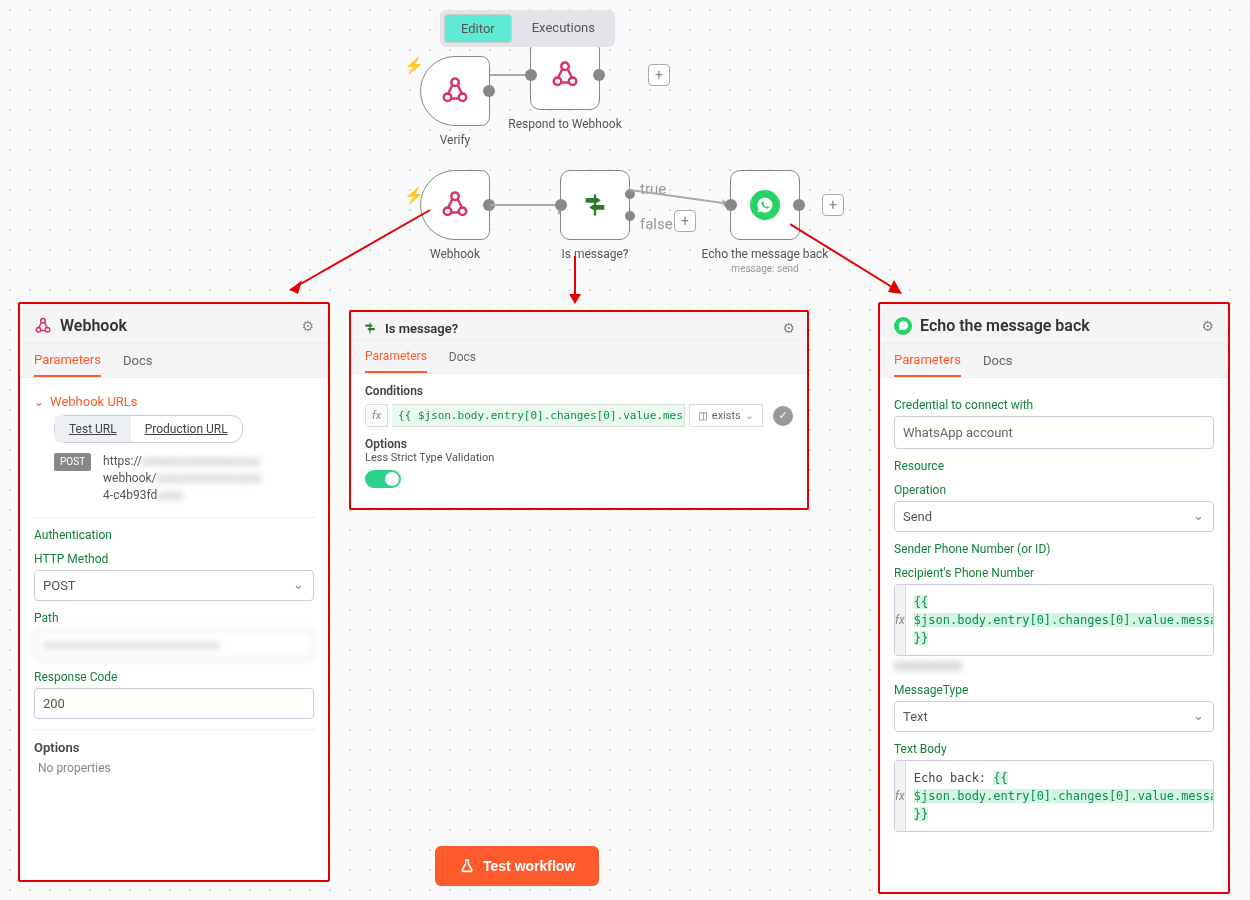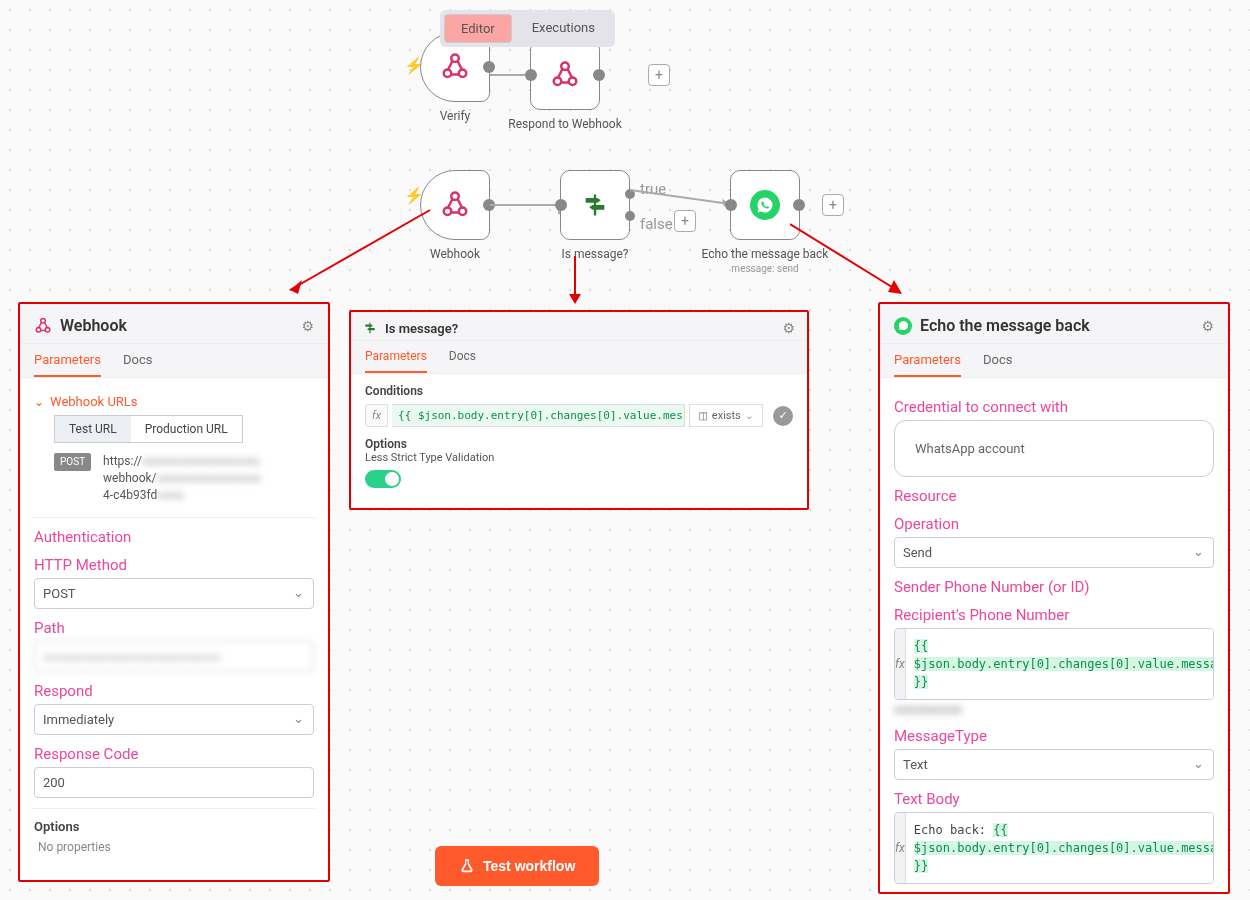--- a/index.html
+++ b/index.html
@@ -20,21 +20,21 @@
   .top-tabs {
     position: absolute; top: 10px; left: 440px;
     display: flex; background: #e3e3e9; border-radius: 6px;
     padding: 4px; gap: 4px;
     z-index: 5;
   }
   .top-tabs .tab {
     padding: 6px 16px; font-size: 13px; border-radius: 4px; cursor: pointer;
     color: #555;
   }
-  .top-tabs .tab.active { background: #fca5a5; border: 1px solid #ccc; }
+  .top-tabs .tab.active { background: #5eead4; border: 1px solid #ccc; }
 
   
   .node {
     position: absolute;
     width: 70px; height: 70px;
     background: #fff; border: 1px solid #888;
     border-radius: 10px;
     display: flex; align-items: center; justify-content: center;
   }
   .node.trigger { border-radius: 40px 10px 10px 40px; }
@@ -71,39 +71,39 @@
   }
   .panel-hdr {
     display:flex; align-items:center; gap:8px;
     padding:12px 14px 8px 14px;
     border-bottom:1px solid #eee;
     background:#f5f5f7;
   }
   .panel-hdr .title { font-size:16px; font-weight:600; color:#333; }
   .panel-tabs {
     display:flex; gap:22px; padding: 8px 14px 0 14px; font-size:13px;
-    border-bottom:1px solid #eee; background:#f5f5f7;
+    border-bottom:1px solid #eee; background:#f5f5f7;align-items:center;
   }
   .panel-tabs .ptab { padding-bottom:8px; color:#666; cursor:pointer; }
   .panel-tabs .ptab.active { color:#ff5a2c; border-bottom:2px solid #ff5a2c; }
   .panel-body { padding:10px 14px; font-size:13px; }
   .gear {
     margin-left:auto; color:#888; cursor:pointer; font-size:14px;
   }
 
   .section-title { color:#ff5a2c; font-size:13px; margin:6px 0; display:flex; align-items:center; gap:6px;}
-  .urlbtns { display:flex; border:1px solid #ccc; border-radius:0; width:fit-content; margin:6px 0 10px 20px;}
+  .urlbtns { display:flex; border:1px solid #ccc; border-radius:12px; width:fit-content; margin:6px 0 10px 20px;text-decoration:underline;}
   .urlbtns .ubtn { padding:6px 14px; font-size:12px; cursor:pointer; }
   .urlbtns .ubtn.sel { background:#eceff3; }
   .methodbadge { display:inline-block; background:#888; color:#fff; font-size:10px; padding:2px 6px; border-radius:2px; margin-right:6px;}
   .urlblock { margin-left:20px; font-size:12px; color:#555; line-height:1.4; margin-bottom:14px;}
   .urlblock .blur { filter: blur(3px); color:#aaa; }
 
   .fld { margin:10px 0; }
-  .fld label { display:block; font-size:15px; color:#ec4899; margin-bottom:4px; }
+  .fld label { display:block; font-size:12px; color:#15803d; margin-bottom:4px; }
   .fld .input, .fld select {
     width:100%; border:1px solid #ccd; border-radius:4px; padding:7px 8px;
     font-size:13px; background:#fff; color:#555;
   }
   .fld .select { position:relative; }
   .fld .select::after { content:"⌄"; position:absolute; right:10px; top:7px; color:#888; pointer-events:none;}
   .fld .blurval { filter:blur(3px); color:#bbb; }
 
   .hr { height:1px; background:#eee; margin:10px -2px; }
   .opt-empty { color:#888; font-size:12px; padding:6px 4px; }
@@ -129,21 +129,21 @@
   .toggle {
     width:36px; height:18px; border-radius:10px; background:#29d18b; position:relative; margin-top:6px;
   }
   .toggle::after {
     content:""; position:absolute; width:14px; height:14px; border-radius:50%;
     background:#fff; top:2px; right:2px;
   }
 
   
   .credbox {
-    border:1px solid #ccd; border-radius:12px; padding:20px; color:#666; font-size:13px;
+    border:1px solid #ccd; border-radius:4px; padding:8px; color:#666; font-size:13px;
   }
   .exprfield {
     display:flex; border:1px solid #ccd; border-radius:4px; overflow:hidden;
   }
   .exprfield .fx {
     width:24px; display:flex; align-items:center; justify-content:center;
     font-size:12px; color:#888; background:#f2f2f4; border-right:1px solid #ddd;
     font-style:italic;
   }
   .exprfield .exprtxt {
@@ -184,21 +184,21 @@
 <body>
 
 <div class="canvas">
 
   <div class="top-tabs">
     <div class="tab active">Editor</div>
     <div class="tab">Executions</div>
   </div>
 
   <span class="bolt" style="left:404px; top:56px;">⚡</span>
-  <div class="node trigger" style="left:420px; top:32px;">
+  <div class="node trigger" style="left:420px; top:56px;">
     <svg class="ic-webhook" viewBox="0 0 24 24">
         <g fill="none" stroke="#d6336c" stroke-width="2">
           <circle cx="6" cy="17" r="3"></circle>
           <circle cx="18" cy="17" r="3"></circle>
           <circle cx="12" cy="5" r="3"></circle>
           <path d="M10 7l-4 8M14 7l4 8M8 18h8"></path>
         </g>
       </svg>
     <div class="node-port out"></div>
     <div class="node-label">Verify</div>
@@ -329,26 +329,20 @@
         <label>HTTP Method</label>
         <div class="select">
           <div class="input">POST</div>
         </div>
       </div>
       <div class="fld">
         <label>Path</label>
         <div class="input blurval">aaaaaaaaaaaaaaaaaaaaaaaaa</div>
       </div>
       <div class="fld">
-        <label>Respond</label>
-        <div class="select">
-          <div class="input">Immediately</div>
-        </div>
-      </div>
-      <div class="fld">
         <label>Response Code</label>
         <div class="input">200</div>
       </div>
       <div class="hr"></div>
       <div style="font-size:13px;font-weight:600;color:#444;">Options</div>
       <div class="opt-empty">No properties</div>
     </div>
   </div>
 
   <div class="panel" style="left:349px; top:310px; width:460px; height:200px;">

